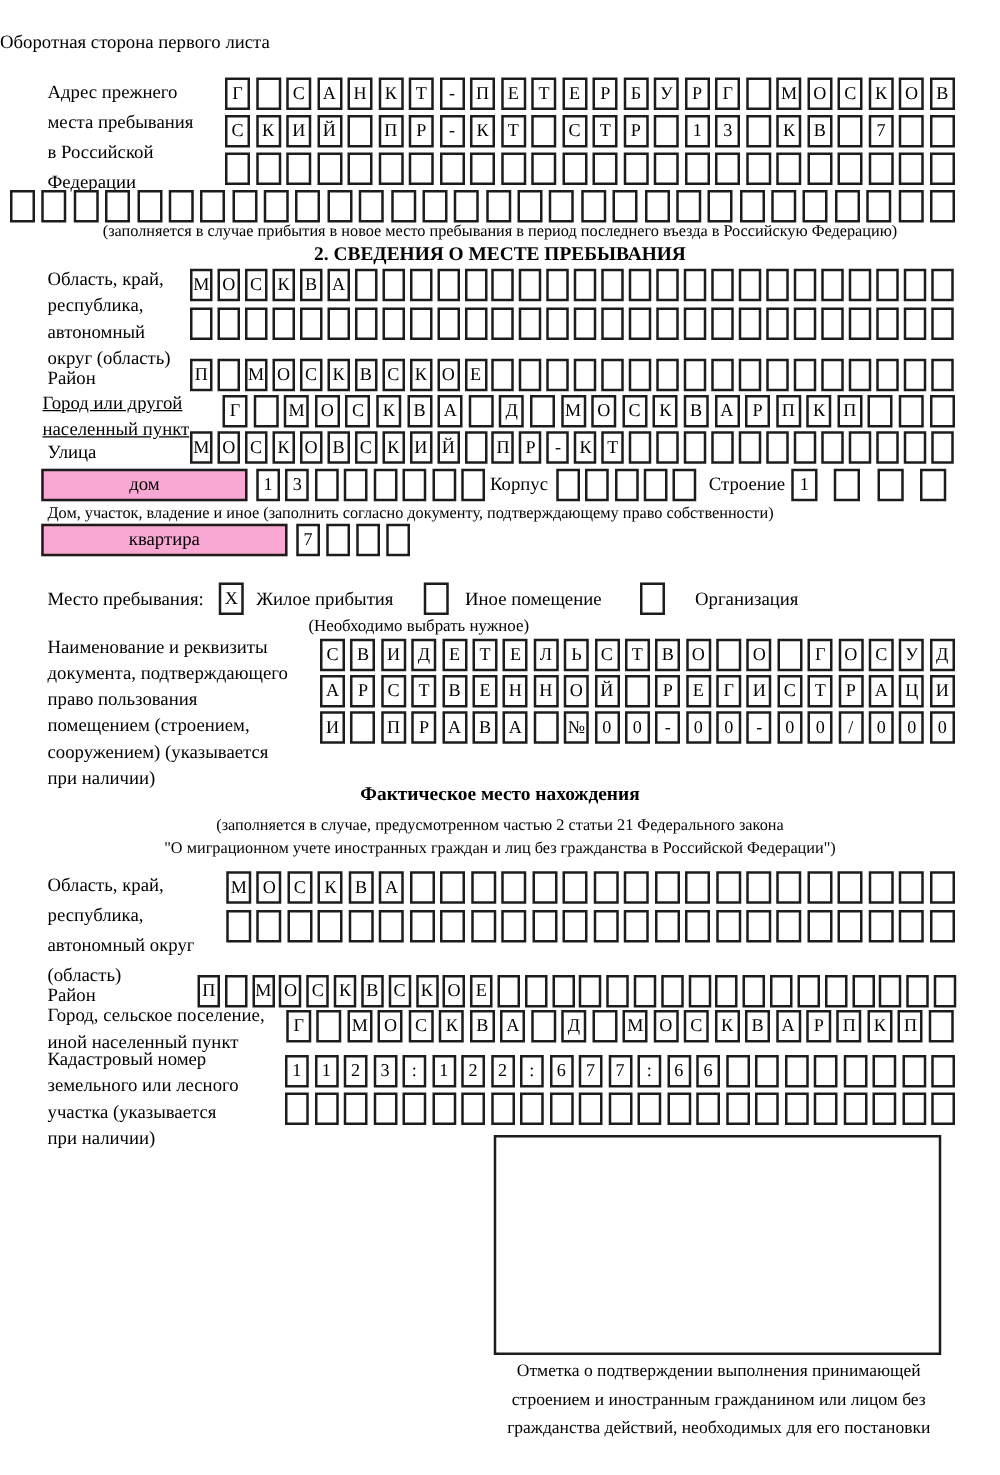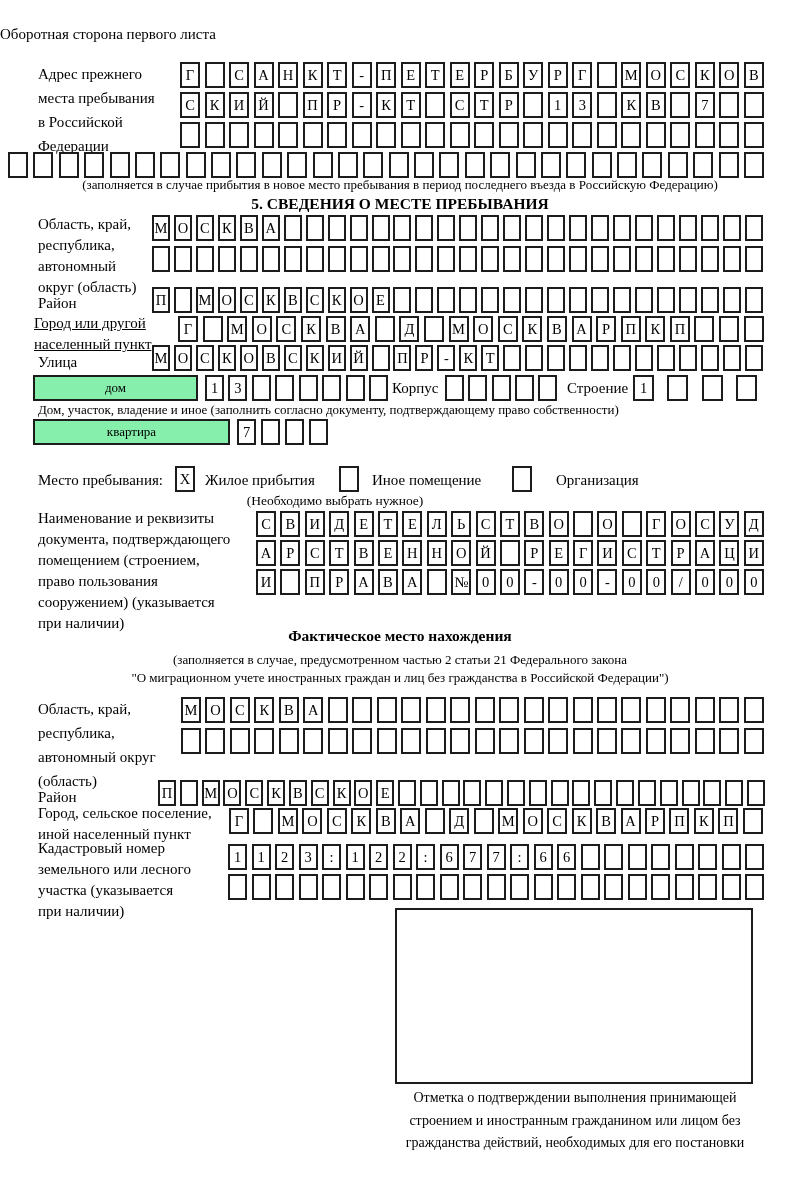--- a/index.html
+++ b/index.html
@@ -18,21 +18,21 @@
     box-sizing:border-box; flex:none; border:2px solid #1c1c1c; height:26px;
     display:flex; align-items:center; justify-content:center;
     font-size:14.5px; background:#fff;
   }
   .c20 .cell, .cell.c20 { width:20px; }
   .c18 .cell { width:18px; }
   .c19 .cell, .cell.c19 { width:19px; }
   .c21 .cell { width:21px; }
   .widebox {
     box-sizing:border-box; border:2px solid #1c1c1c; height:26px;
-    display:flex; align-items:center; justify-content:center; font-size:13px; background:#86efac;
+    display:flex; align-items:center; justify-content:center; font-size:15px; background:#f9a8d4;
   }
   .center { text-align:center; }
   .stampbox { box-sizing:border-box; border:2px solid #1c1c1c; background:#fff; }
 </style>
 </head>
 <body>
 
 <div class="page">
 
   <div class="abs lbl" style="top:24px; left:0; width:759px; ">Оборотная сторона первого листа</div>
@@ -148,21 +148,21 @@
       <div class="cell"></div>
       <div class="cell"></div>
       <div class="cell"></div>
       <div class="cell"></div>
       <div class="cell"></div>
       <div class="cell"></div>
       <div class="cell"></div>
     </div>
   <div class="abs note center" style="top:177px; left:0; width:800px;">(заполняется в случае прибытия в новое место пребывания в период последнего въезда в Российскую Федерацию)</div>
 
-  <div class="abs title" style="top:195px;">5. СВЕДЕНИЯ О МЕСТЕ ПРЕБЫВАНИЯ</div>
+  <div class="abs title" style="top:195px;">2. СВЕДЕНИЯ О МЕСТЕ ПРЕБЫВАНИЯ</div>
 
   <div class="abs lbl lh21" style="top:214px; left:38px;">
     <div>Область, край,</div>
     <div>республика,</div>
     <div>автономный</div>
     <div>округ (область)</div>
   </div>
   <div class="abs cells c18" style="top:215px; left:152px; width:611px;">
       <div class="cell">М</div>
       <div class="cell">О</div>
@@ -360,22 +360,22 @@
   <div class="abs lbl" style="top:470px; left:205px;">Жилое прибытия</div>
   <div class="abs cell c20" style="top:466px; left:339px;"></div>
   <div class="abs lbl" style="top:470px; left:372px;">Иное помещение</div>
   <div class="abs cell c20" style="top:466px; left:512px;"></div>
   <div class="abs lbl" style="top:470px; left:556px;">Организация</div>
   <div class="abs note center" style="top:493px; left:150px; width:370px; font-size:13.5px;">(Необходимо выбрать нужное)</div>
 
   <div class="abs lbl lh21" style="top:508px; left:38px;">
     <div>Наименование и реквизиты</div>
     <div>документа, подтверждающего</div>
+    <div>право пользования</div>
     <div>помещением (строением,</div>
-    <div>право пользования</div>
     <div>сооружением) (указывается</div>
     <div>при наличии)</div>
   </div>
   <div class="abs cells c20" style="top:511px; left:256px; width:508px;">
       <div class="cell">С</div>
       <div class="cell">В</div>
       <div class="cell">И</div>
       <div class="cell">Д</div>
       <div class="cell">Е</div>
       <div class="cell">Т</div>

